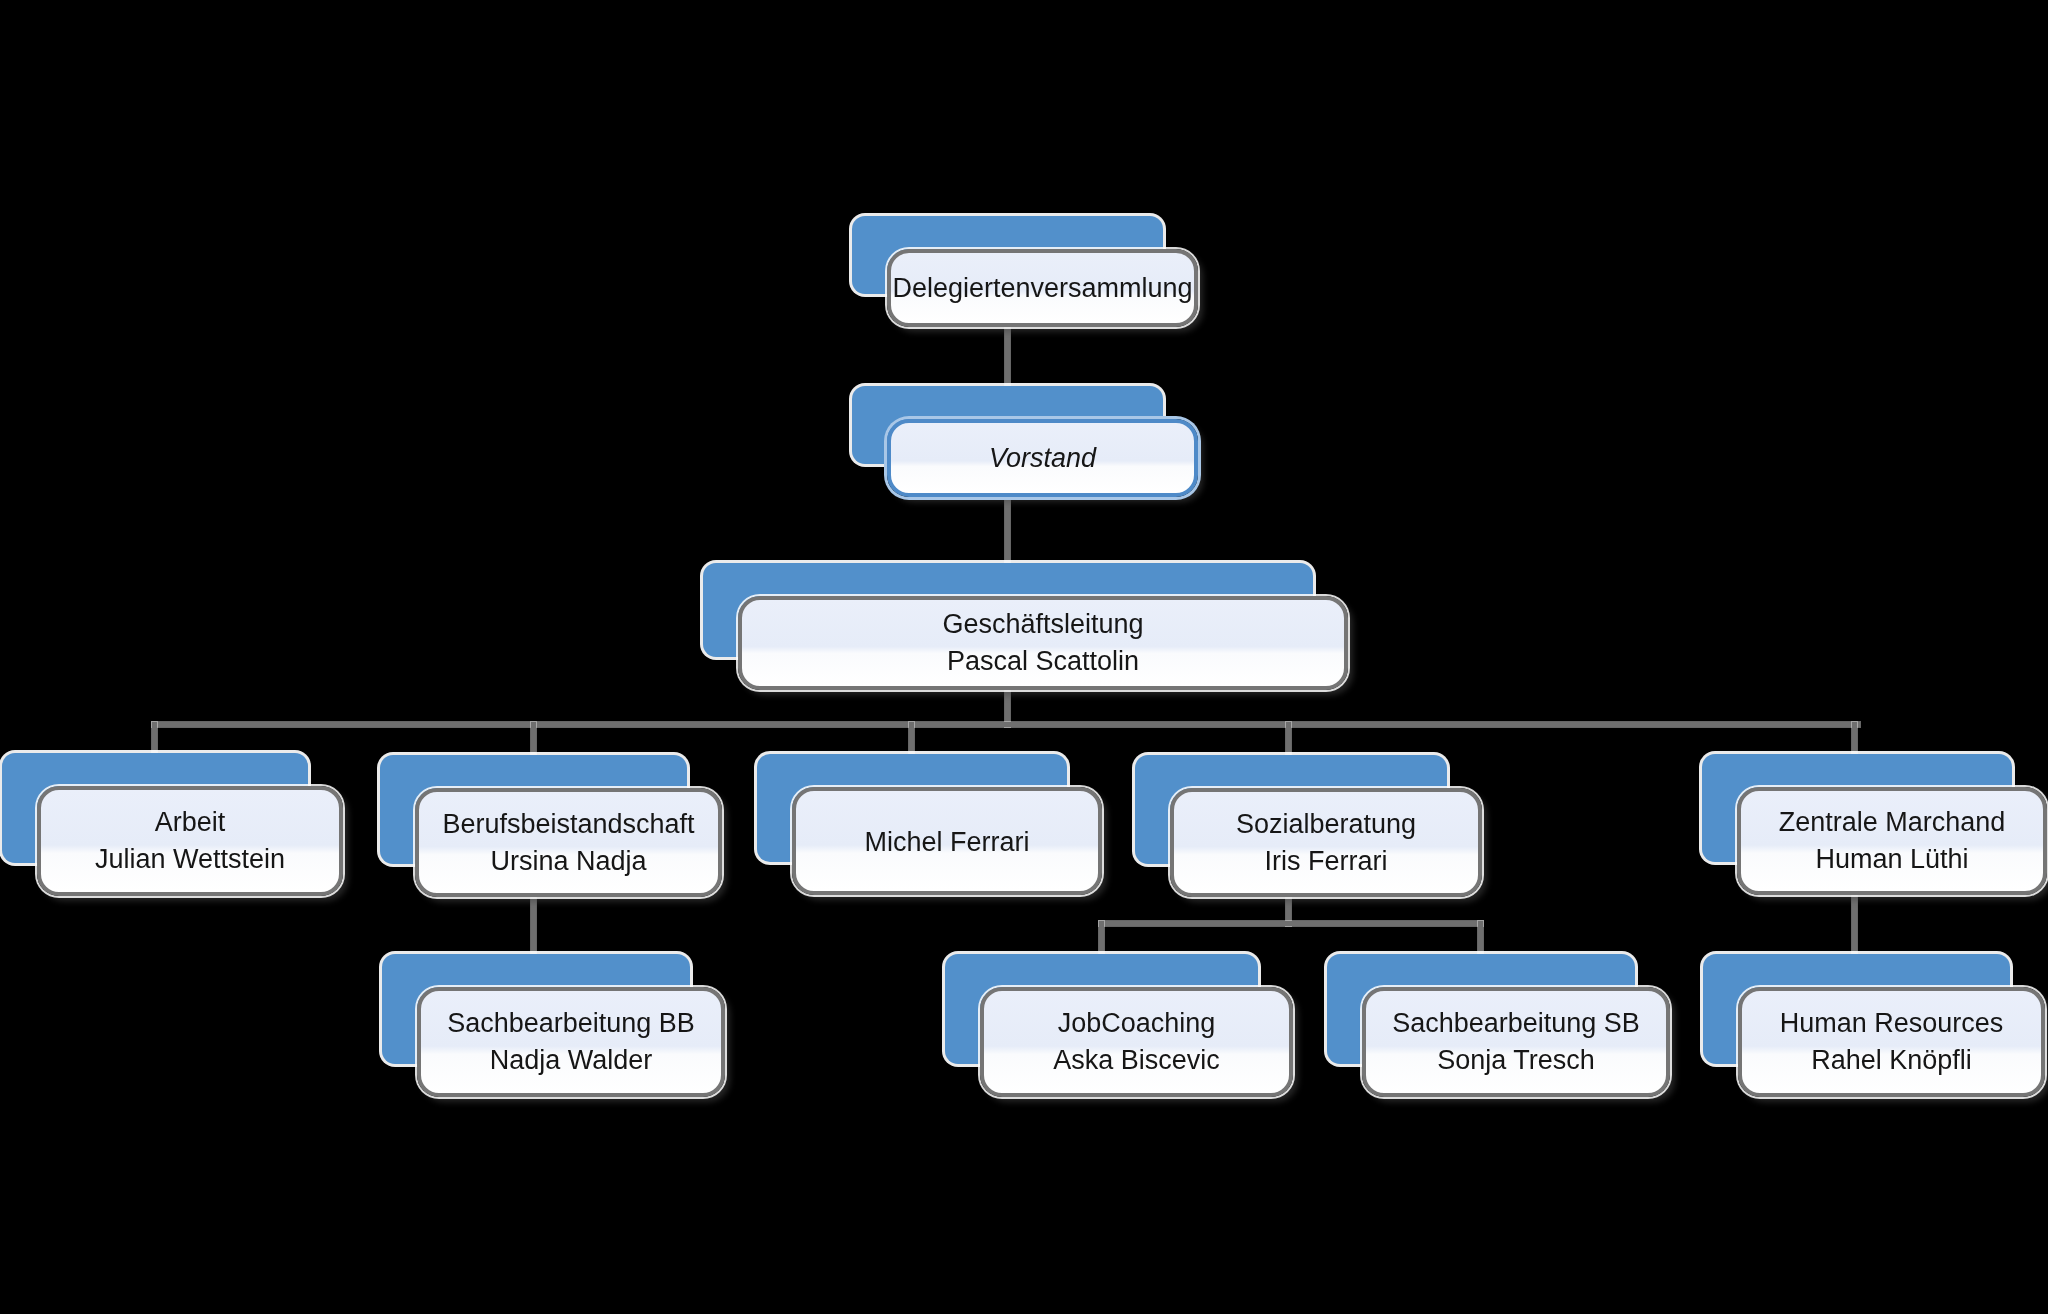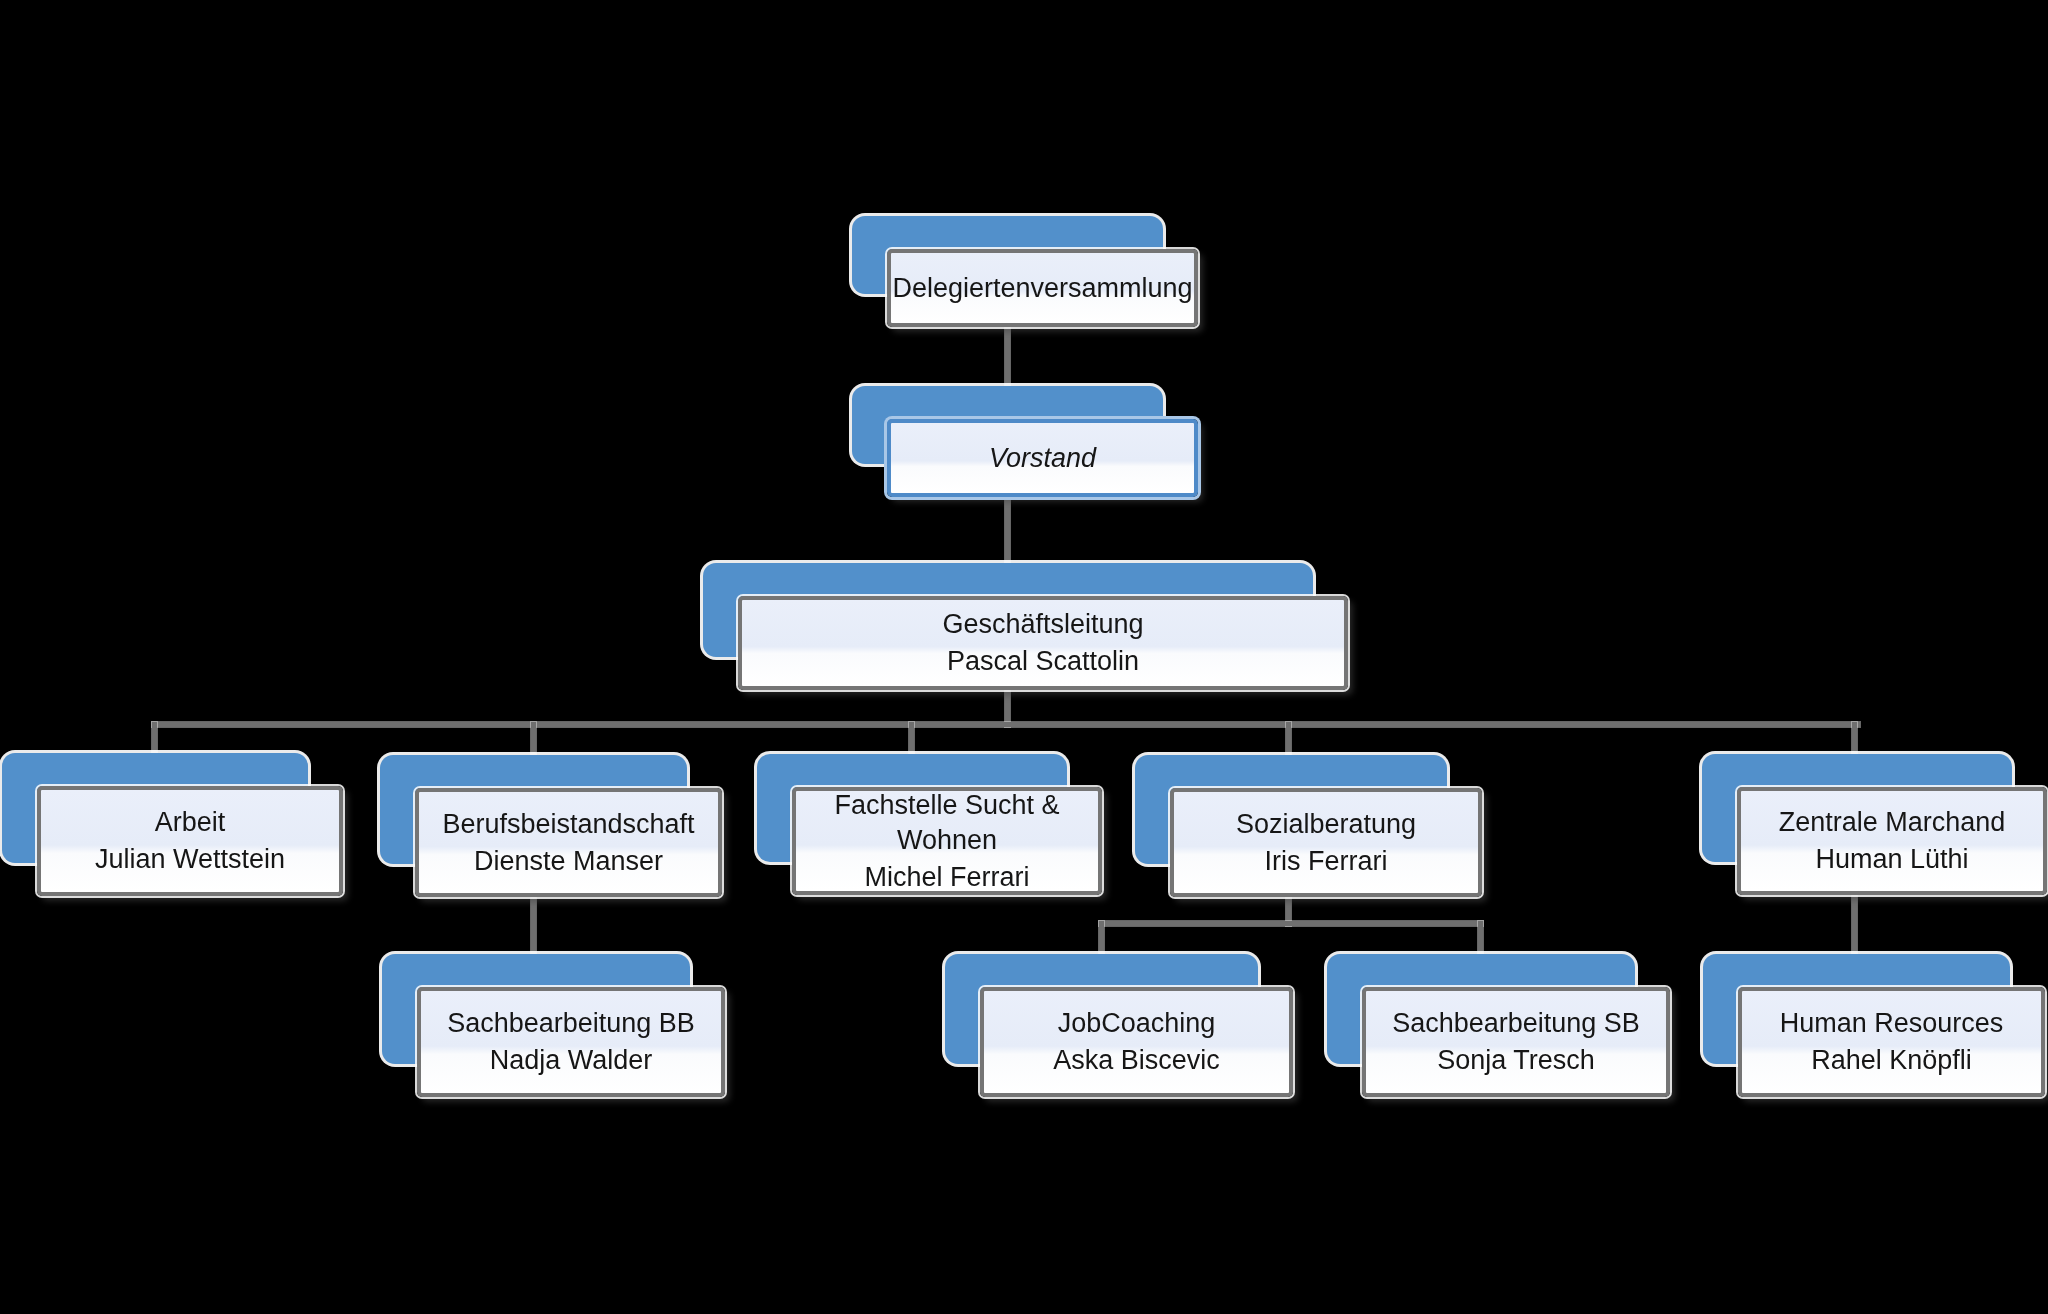--- a/index.html
+++ b/index.html
@@ -27,21 +27,21 @@
     width: var(--w); height: var(--h);
     background: #5290cb;
     border-radius: 13px;
     box-shadow: 0 0 0 3px rgba(255,255,255,0.92);
   }
   .labelbox {
     position: absolute; left: 35px; top: 33px;
     width: var(--w); height: var(--h);
     box-sizing: border-box;
     border: 4px solid #757575;
-    border-radius: 5px;
+    border-radius: 22px;
     background: linear-gradient(180deg, #eaeffa 0%, #e6ecf8 54%, #fafbfd 62%, #ffffff 100%);
     box-shadow: 0 0 0 2px rgba(255,255,255,0.85), 5px 5px 6px rgba(70,70,70,0.55);
     display: flex; flex-direction: column;
     justify-content: center; align-items: center;
     text-align: center;
     color: #161616;
     font-size: 27px; line-height: 35px;
     padding: 2px 12px;
   }
   .node.selected .labelbox {
@@ -99,28 +99,27 @@
     <div class="labelbox">
       <div>Arbeit</div>
       <div class="person">Julian Wettstein</div>
     </div>
   </div>
 
   <div class="node" style="left:380px; top:755px; --w:307px; --h:109px;">
     <div class="accent"></div>
     <div class="labelbox">
       <div>Berufsbeistandschaft</div>
-      <div class="person">Dienste Manser</div>
+      <div class="person">Ursina Nadja</div>
     </div>
   </div>
 
   <div class="node" style="left:757px; top:754px; --w:310px; --h:108px;">
     <div class="accent"></div>
     <div class="labelbox">
-      <div>Fachstelle Sucht &amp; Wohnen</div>
       <div class="person">Michel Ferrari</div>
     </div>
   </div>
 
   <div class="node" style="left:1135px; top:755px; --w:312px; --h:109px;">
     <div class="accent"></div>
     <div class="labelbox">
       <div>Sozialberatung</div>
       <div class="person">Iris Ferrari</div>
     </div>

